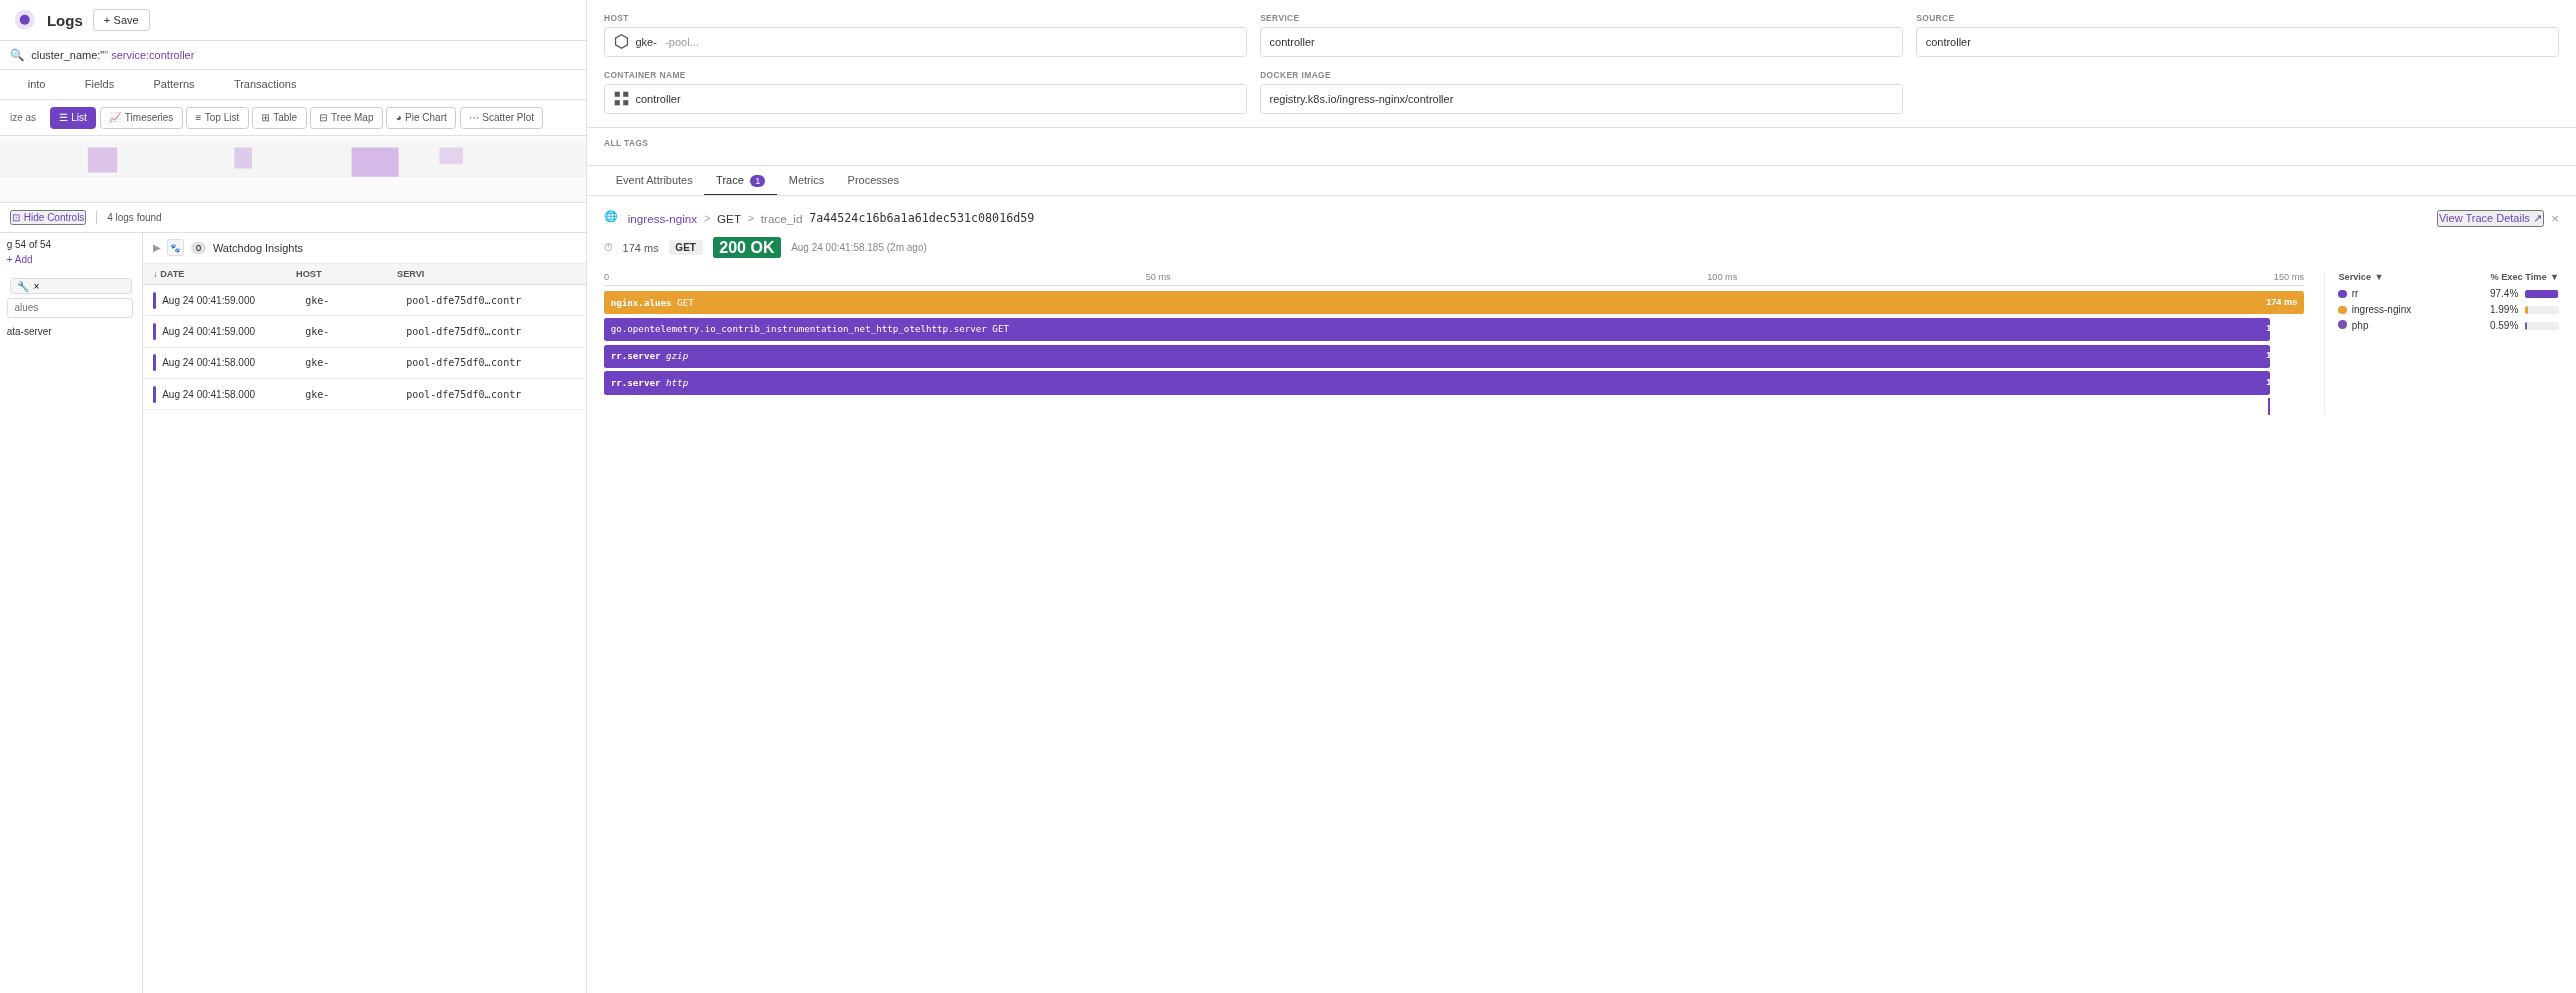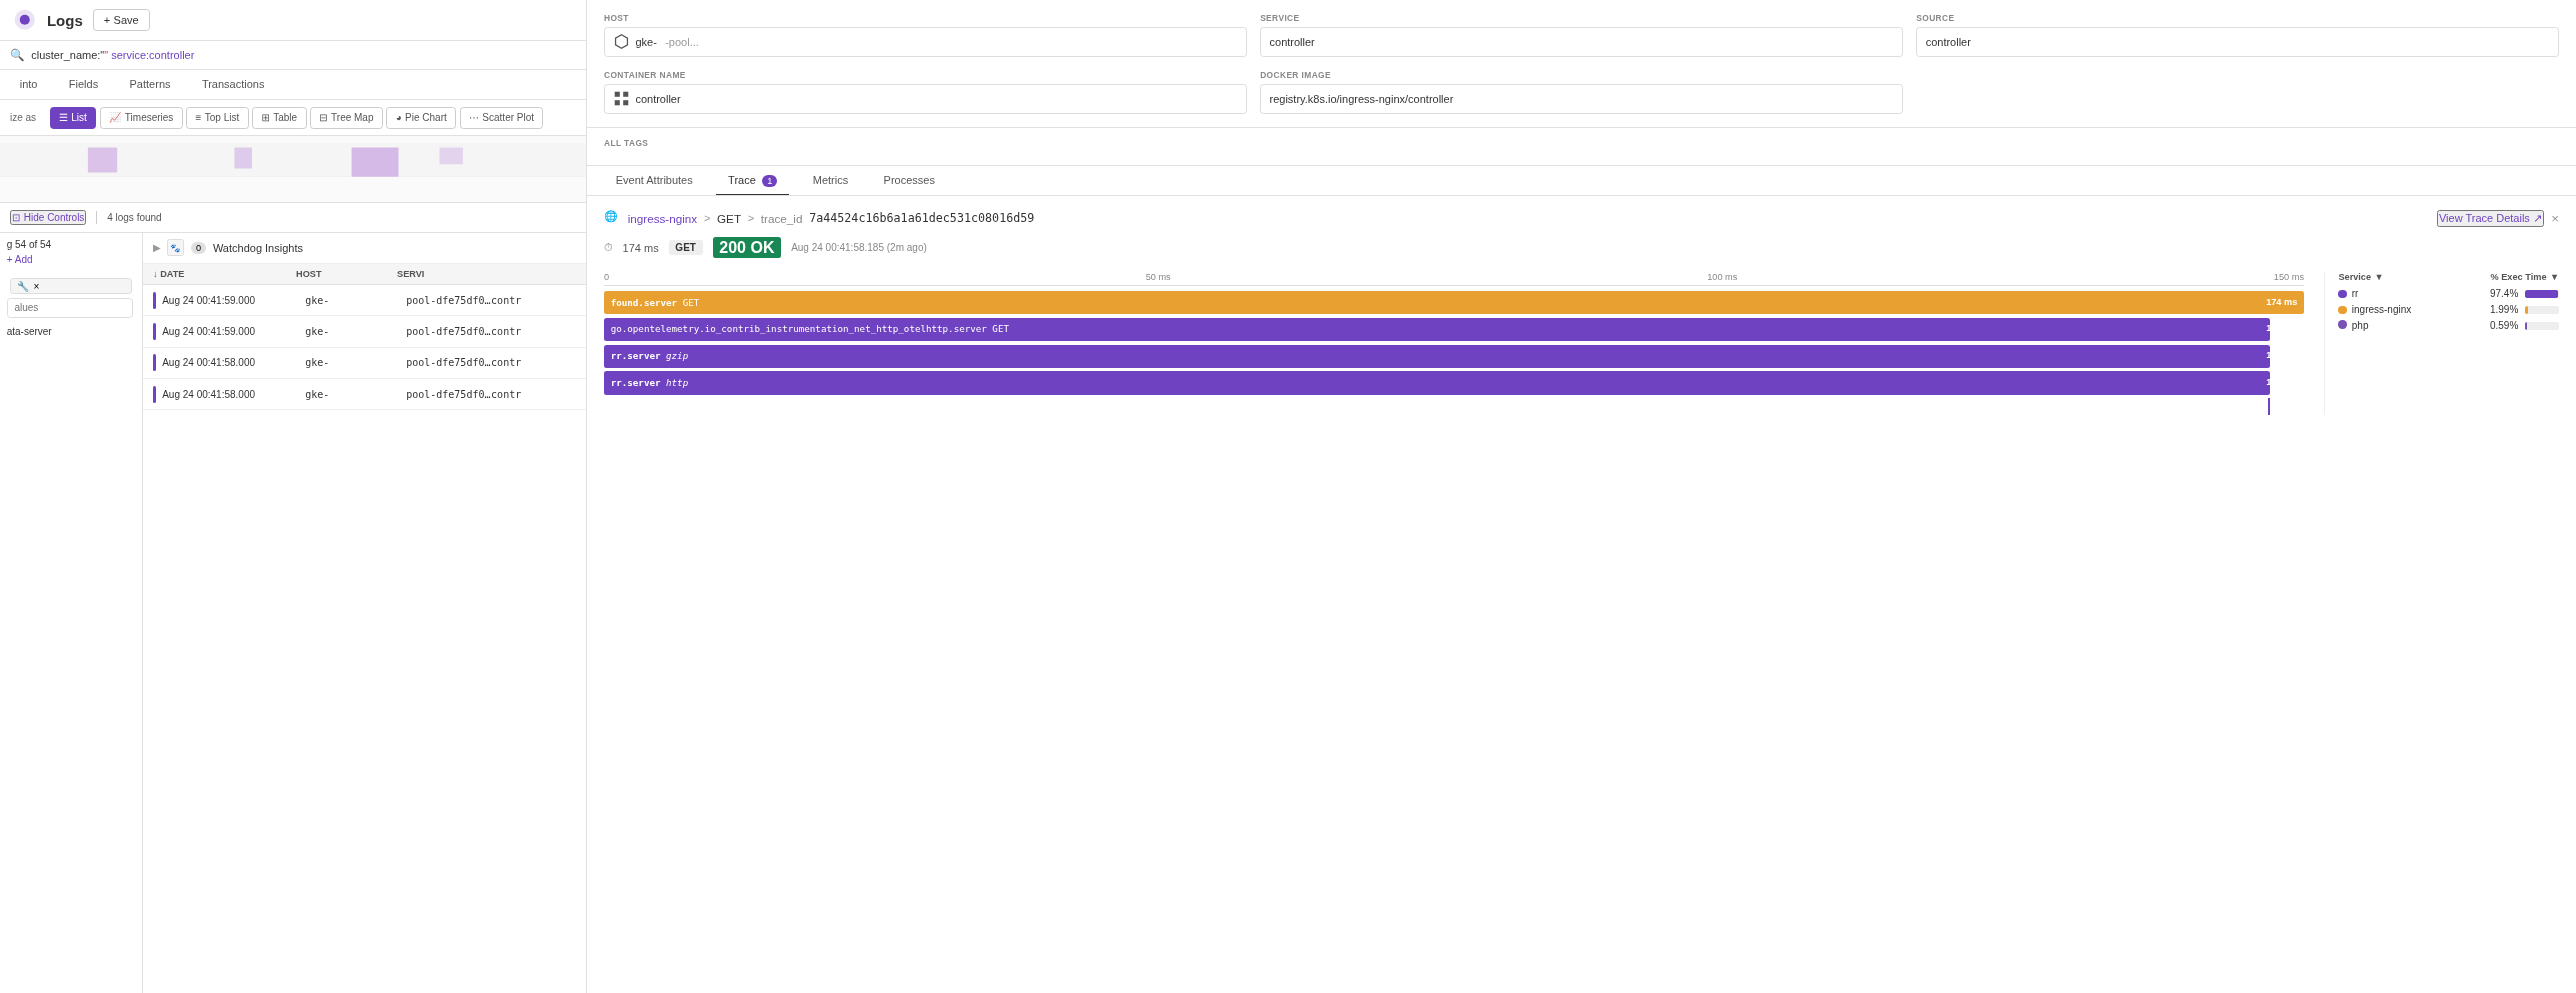--- a/index.html
+++ b/index.html
@@ -15,21 +15,21 @@
     .logo svg { width: 23.5px; height: 23.5px; }
     .app-title { font-size: 15px; font-weight: 600; color: #333; }
     .save-btn { display: flex; align-items: center; gap: 3.4px; padding: 4.2px 10px; border: 0.8px solid #ccc; border-radius: 3.4px; background: #fff; cursor: pointer; font-size: 11px; color: #333; }
 
     .search-bar { display: flex; align-items: center; padding: 6.7px 10px; border-bottom: 0.8px solid #e0e0e0; gap: 6.7px; background: #fff; }
     .search-icon { color: #999; font-size: 11.7px; }
     .search-query { font-size: 11px; color: #333; }
     .search-highlight { color: #d63384; }
     .search-query-right { color: #6f42c1; font-weight: 500; }
 
-    .tabs-bar { display: flex; align-items: center; padding: 0 8px; border-bottom: 0.8px solid #e0e0e0; gap: 8px; }
+    .tabs-bar { display: flex; align-items: center; padding: 0 16px; border-bottom: 0.8px solid #e0e0e0; gap: 16px; }
     .tab-item { padding: 8.4px 11.7px; font-size: 11px; color: #555; cursor: pointer; border-bottom: 1.7px solid transparent; }
 
     .visualize-bar { display: flex; align-items: center; padding: 6.7px 10px; border-bottom: 0.8px solid #e0e0e0; gap: 3.4px; overflow-x: auto; }
     .viz-label { font-size: 10px; color: #666; margin-right: 10px; }
     .viz-btn { display: flex; align-items: center; gap: 3.4px; padding: 4.2px 8.4px; border: 0.8px solid #ccc; border-radius: 3.4px; background: #fff; cursor: pointer; font-size: 10px; color: #555; white-space: nowrap; }
     .viz-btn.active { background: #6f42c1; color: #fff; border-color: #6f42c1; }
 
     .timeline-area { height: 67px; background: #fafafa; border-bottom: 0.8px solid #e0e0e0; padding: 6.7px 0 0 0; position: relative; overflow: hidden; }
 
     .controls-bar { display: flex; align-items: center; padding: 6.7px 10px; border-bottom: 0.8px solid #e0e0e0; gap: 10px; }
@@ -76,21 +76,21 @@
     .hex-icon { width: 17px; height: 17px; }
     .grid-icon { width: 17px; height: 17px; }
 
     .all-tags-section { padding: 10px 17px; border-bottom: 0.8px solid #e0e0e0; }
     .all-tags-label { font-size: 8.4px; font-weight: 700; color: #888; letter-spacing: 0.4px; text-transform: uppercase; margin-bottom: 6.7px; }
     .tags-row { display: flex; align-items: center; gap: 6.7px; flex-wrap: nowrap; overflow: hidden; }
     .tag-item { font-size: 10px; color: #333; }
     .tag-badge { background: #f0f0f0; border-radius: 2.5px; padding: 0.8px 5px; font-size: 9.2px; color: #555; }
     .tag-more { background: #f0f0f0; border-radius: 2.5px; padding: 0.8px 5px; font-size: 9.2px; color: #6f42c1; cursor: pointer; }
 
-    .detail-tabs { display: flex; align-items: flex-start; padding: 0 17px; border-bottom: 0.8px solid #e0e0e0; gap: 12px; }
+    .detail-tabs { display: flex; align-items: flex-start; padding: 0 17px; border-bottom: 0.8px solid #e0e0e0; gap: 0; }
     .detail-tab { padding: 8.4px 11.7px; font-size: 11px; color: #555; cursor: pointer; border-bottom: 1.7px solid transparent; }
     .detail-tab.active { color: #333; border-bottom-color: #333; font-weight: 500; }
     .detail-tab-badge { background: #6f42c1; color: #fff; border-radius: 8.4px; padding: 0.8px 5px; font-size: 9.2px; margin-left: 3.4px; }
 
     .trace-section { flex: 1; overflow-y: auto; padding: 13.4px 17px; }
     .trace-header { display: flex; align-items: center; gap: 6.7px; margin-bottom: 10px; flex-wrap: wrap; }
     .trace-service-icon { width: 17px; height: 17px; color: #6f42c1; }
     .trace-service-name { font-size: 11.7px; color: #6f42c1; font-weight: 500; }
     .trace-arrow { color: #999; }
     .trace-method { font-size: 11.7px; color: #333; font-weight: 500; }
@@ -370,21 +370,21 @@
             <span>0</span>
             <span>50 ms</span>
             <span>100 ms</span>
             <span>150 ms</span>
           </div>
           <div style="height:0.8px;background:#ddd;margin-bottom:5px;"></div>
 
           <div class="span-row" style="position:relative;height:23.5px;margin-bottom:3.4px;">
             <div class="span-bar" style="position:absolute;left:0;width:100%;height:100%;background:#e8a030;border-radius:2.5px;"></div>
             <span class="span-label" style="position:absolute;left:6.7px;top:50%;transform:translateY(-50%);z-index:2;font-size:9.2px;font-family:monospace;color:#fff;">
-              <strong>found.server</strong>&nbsp;<span style="font-weight:normal;">GET</span>
+              <strong>nginx.alues</strong>&nbsp;<span style="font-weight:normal;">GET</span>
             </span>
             <span class="span-duration" style="position:absolute;right:6.7px;top:50%;transform:translateY(-50%);z-index:2;font-size:9.2px;color:#fff;font-weight:600;">174 ms</span>
           </div>
 
           <div class="span-row" style="position:relative;height:23.5px;margin-bottom:3.4px;">
             <div class="span-bar" style="position:absolute;left:0;width:98%;height:100%;background:#6f42c1;border-radius:2.5px;"></div>
             <span class="span-label" style="position:absolute;left:6.7px;top:50%;transform:translateY(-50%);z-index:2;font-size:9.2px;font-family:monospace;color:#fff;">
               go.opentelemetry.io_contrib_instrumentation_net_http_otelhttp.server&nbsp;<span style="font-weight:normal;">GET</span>
             </span>
             <span class="span-duration" style="position:absolute;right:6.7px;top:50%;transform:translateY(-50%);z-index:2;font-size:9.2px;color:#fff;font-weight:600;">171 ms</span>

